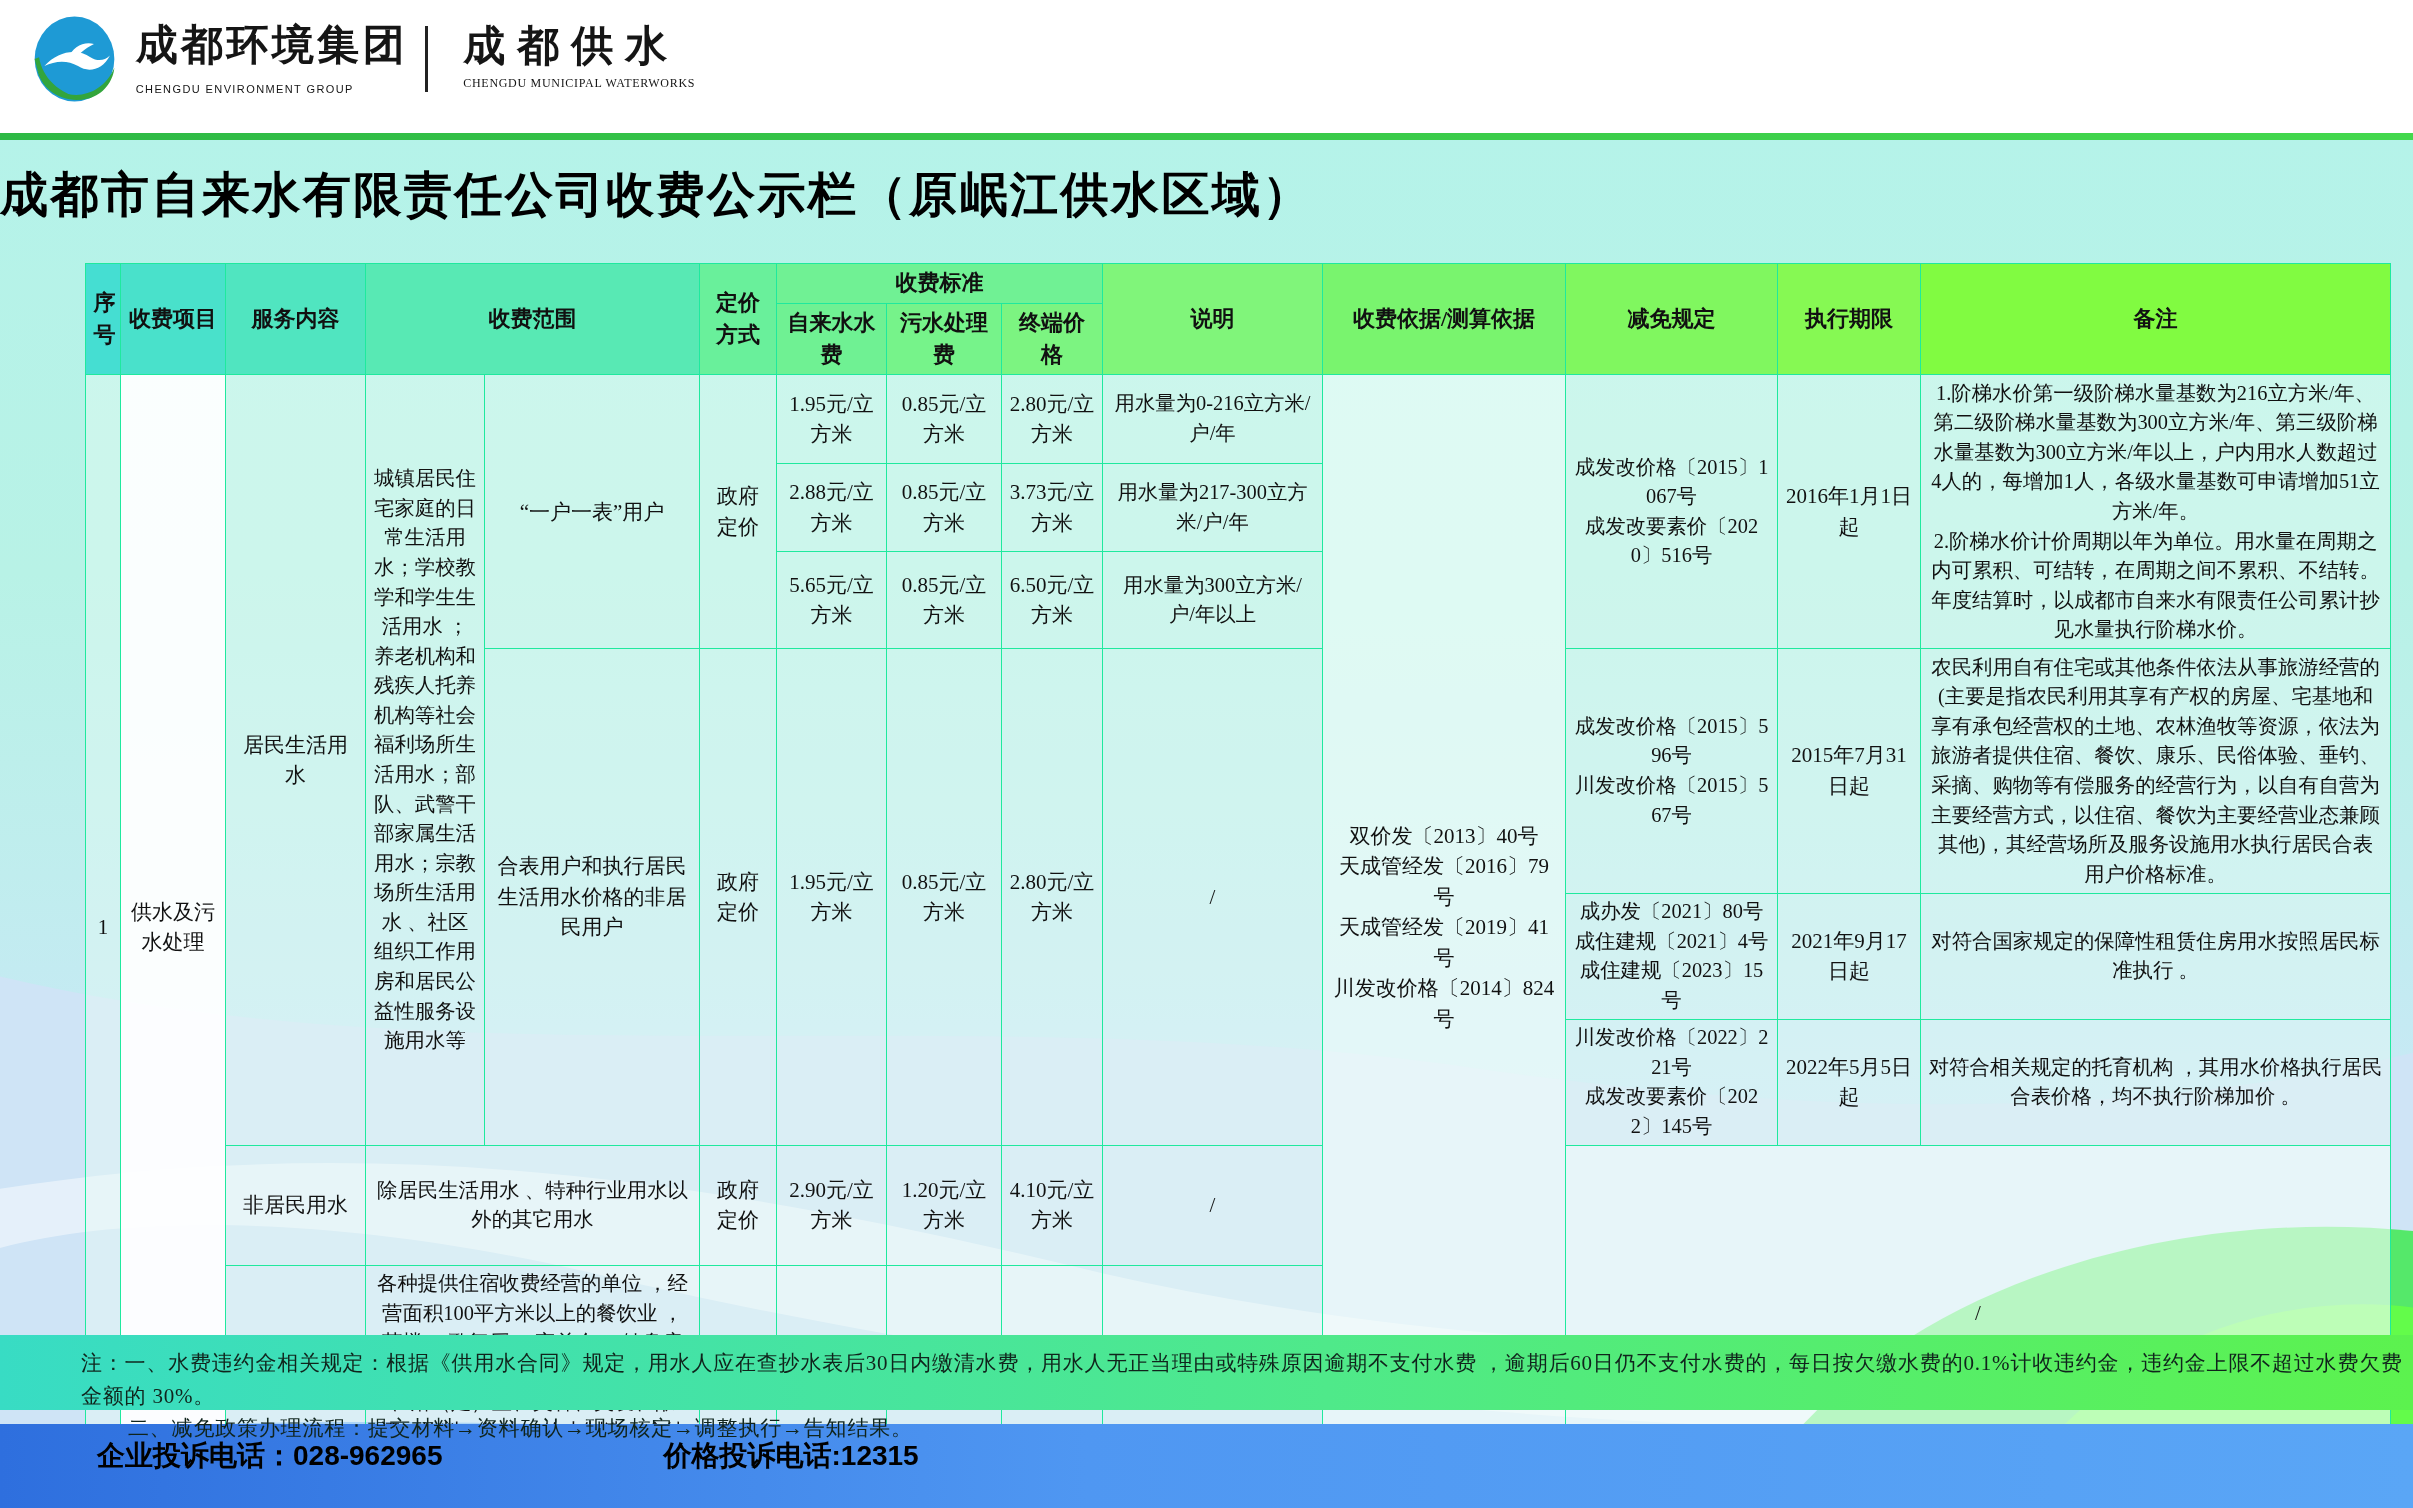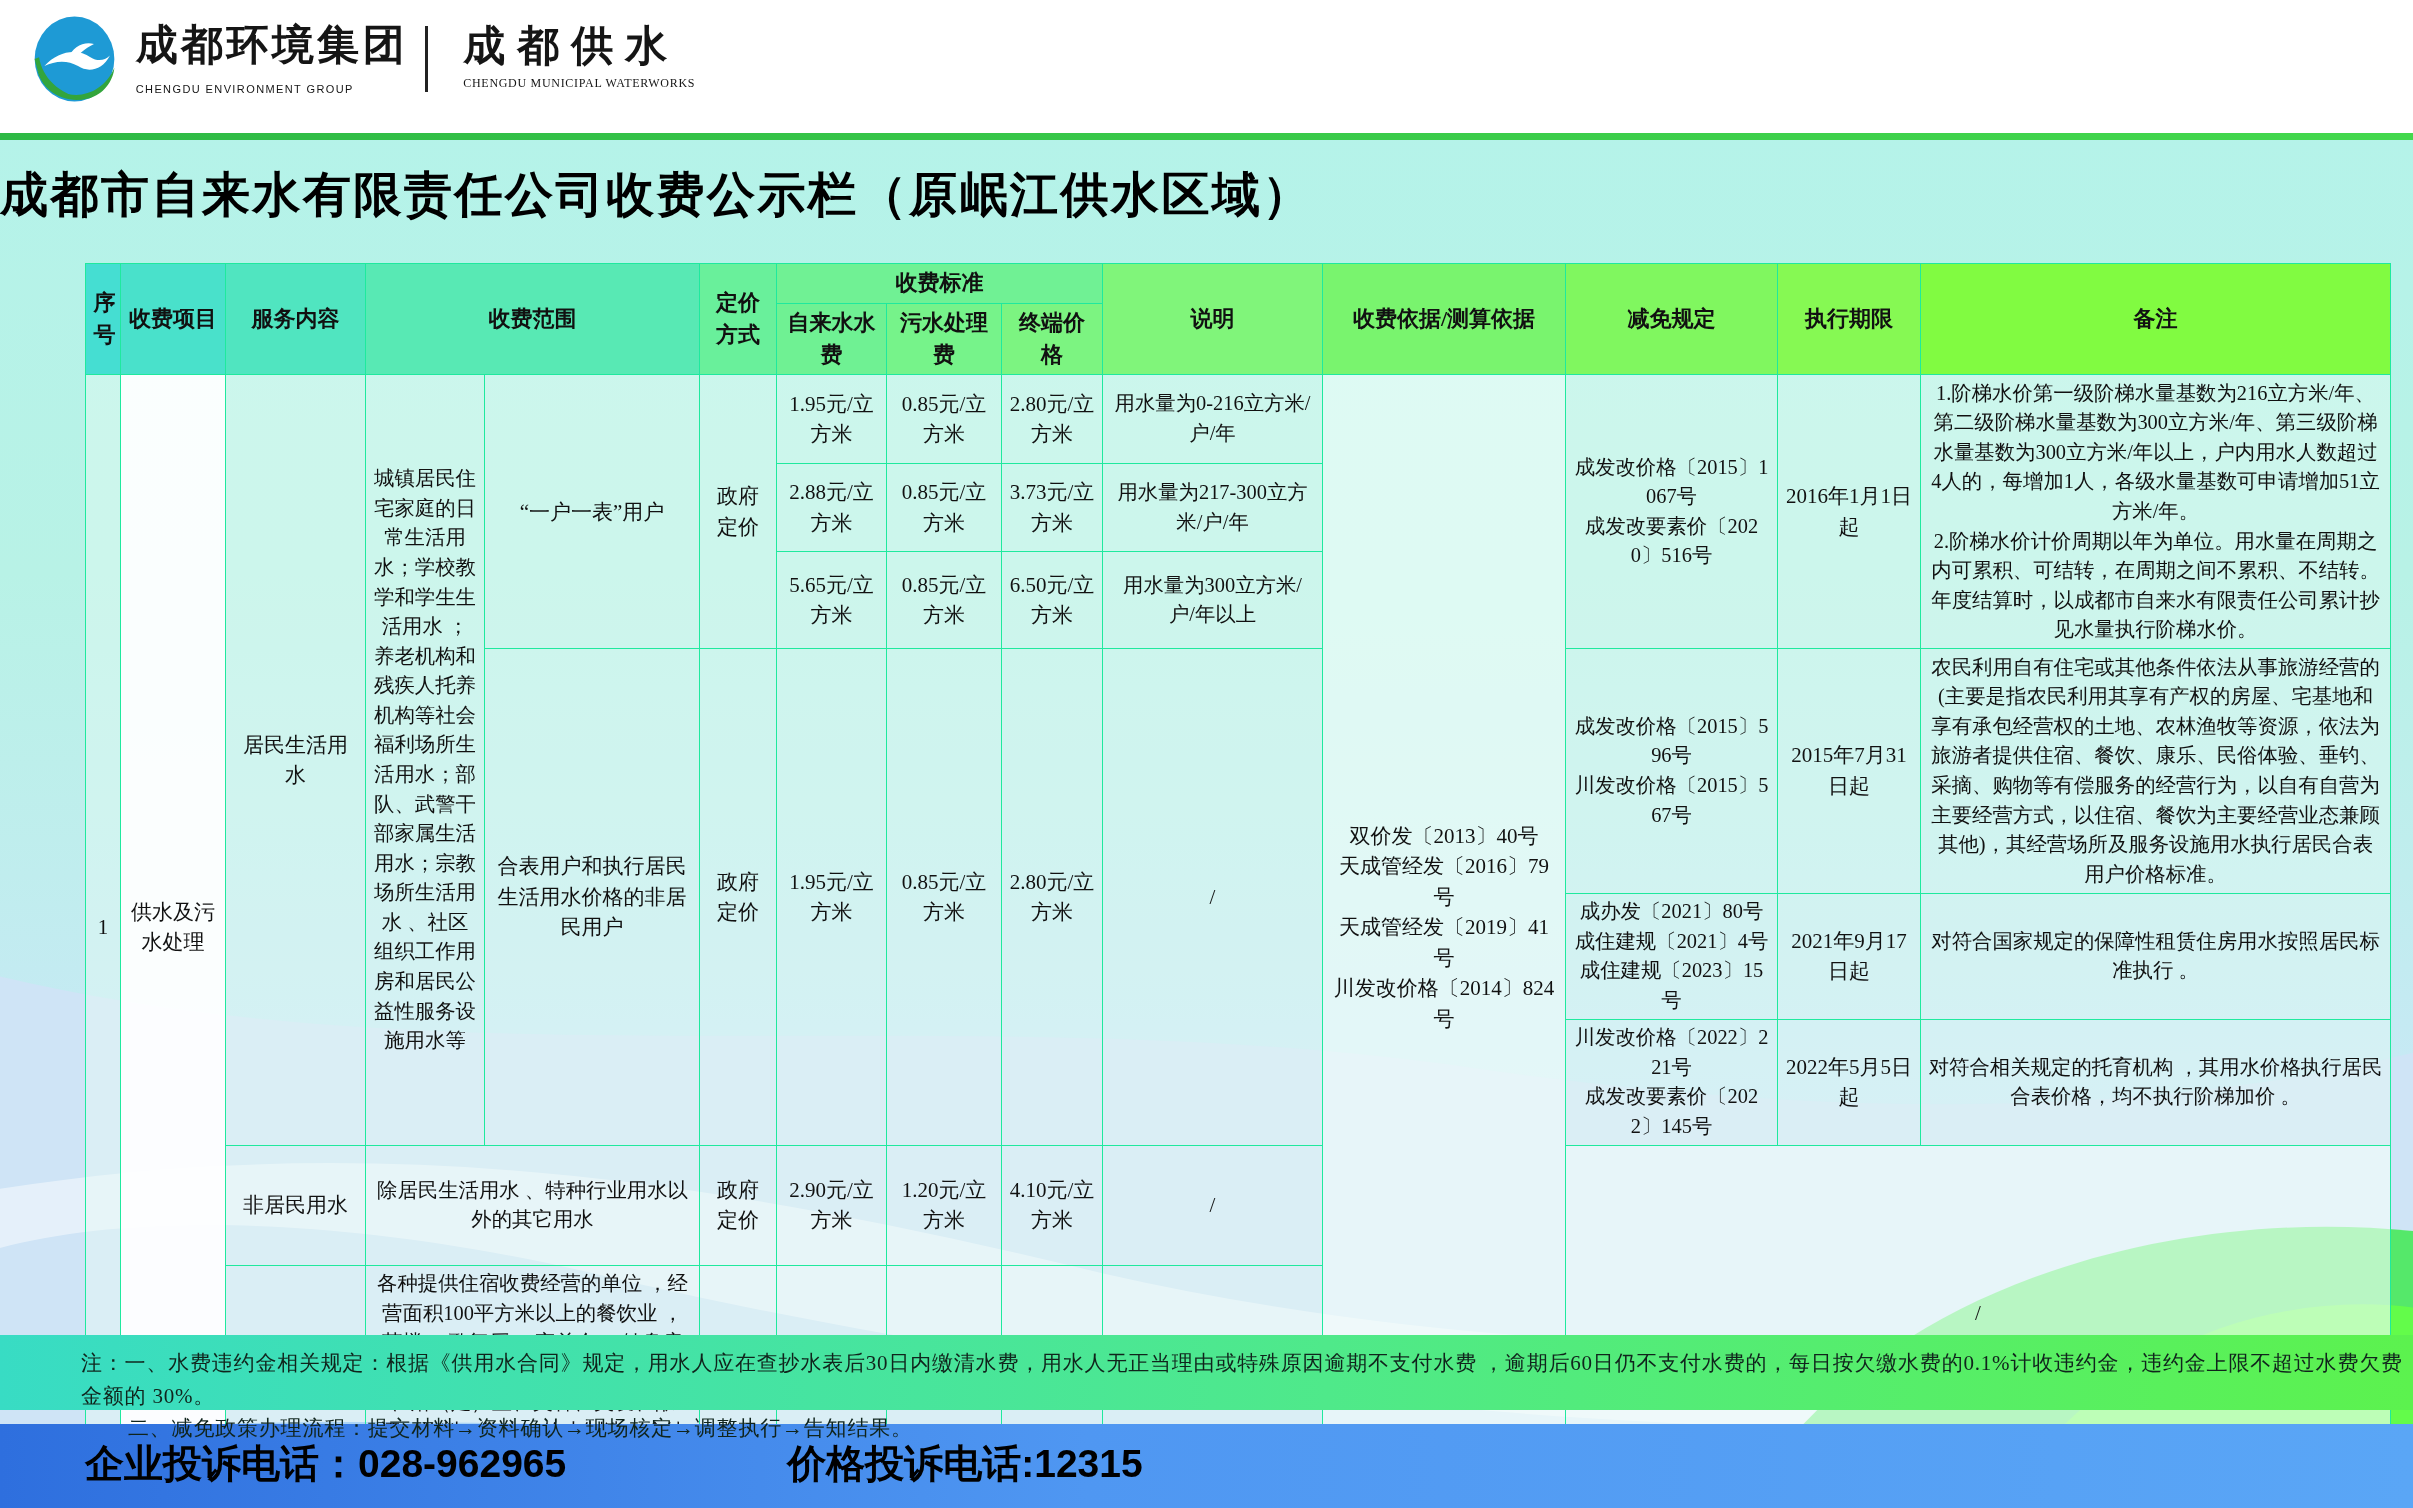--- a/index.html
+++ b/index.html
@@ -44,22 +44,22 @@
   .hc13{background:#86f953 !important;}.hc14{background:#81fb41 !important;}
   
   #notes{position:absolute;left:0;top:1335px;width:2413px;height:75px;z-index:3;
     background:linear-gradient(90deg,#38dcc4 0%,#4fe98a 55%,#5cf24e 100%);
     padding:12px 0 0 81px;box-sizing:border-box;color:#10241c;}
   #notes .note-line{font-size:21px;line-height:1.55;letter-spacing:0.8px;}
   #notes .note-line2{margin-left:47px;}
   
   #bottom-bar{position:absolute;left:0;top:1424px;width:2413px;height:85px;z-index:2;
     background:linear-gradient(90deg,#2e6fde 0%,#4f97f2 45%,#5aa6f6 100%);}
-  #phones{position:absolute;left:85px;top:1437px;z-index:4;display:flex;
-    font-family:"Liberation Sans","DejaVu Sans",sans-serif;font-weight:bold;font-size:39px;color:#000;justify-content:space-between;}
+  #phones{position:absolute;left:97px;top:1437px;z-index:4;display:flex;
+    font-family:"Liberation Sans","DejaVu Sans",sans-serif;font-weight:bold;font-size:28px;color:#000;justify-content:space-between;}
   #phone2{margin-left:221px;}
 </style>
 </head>
 <body>
 
 <div id="stage">
 
   <svg id="waves" viewBox="0 0 2843 1777" xmlns="http://www.w3.org/2000/svg">
     <path d="M0,1150 C550,1280 1150,1170 1750,1260 C2250,1330 2600,1300 2843,1240 L2843,1777 L0,1777 Z" fill="#cfe4f6"></path>
     <path d="M0,1400 C450,1330 850,1390 1300,1500 C1700,1590 2100,1600 2400,1560 L2400,1680 C1900,1700 1200,1620 700,1500 C400,1430 150,1430 0,1470 Z" fill="#ffffff" opacity="0.45"></path>

